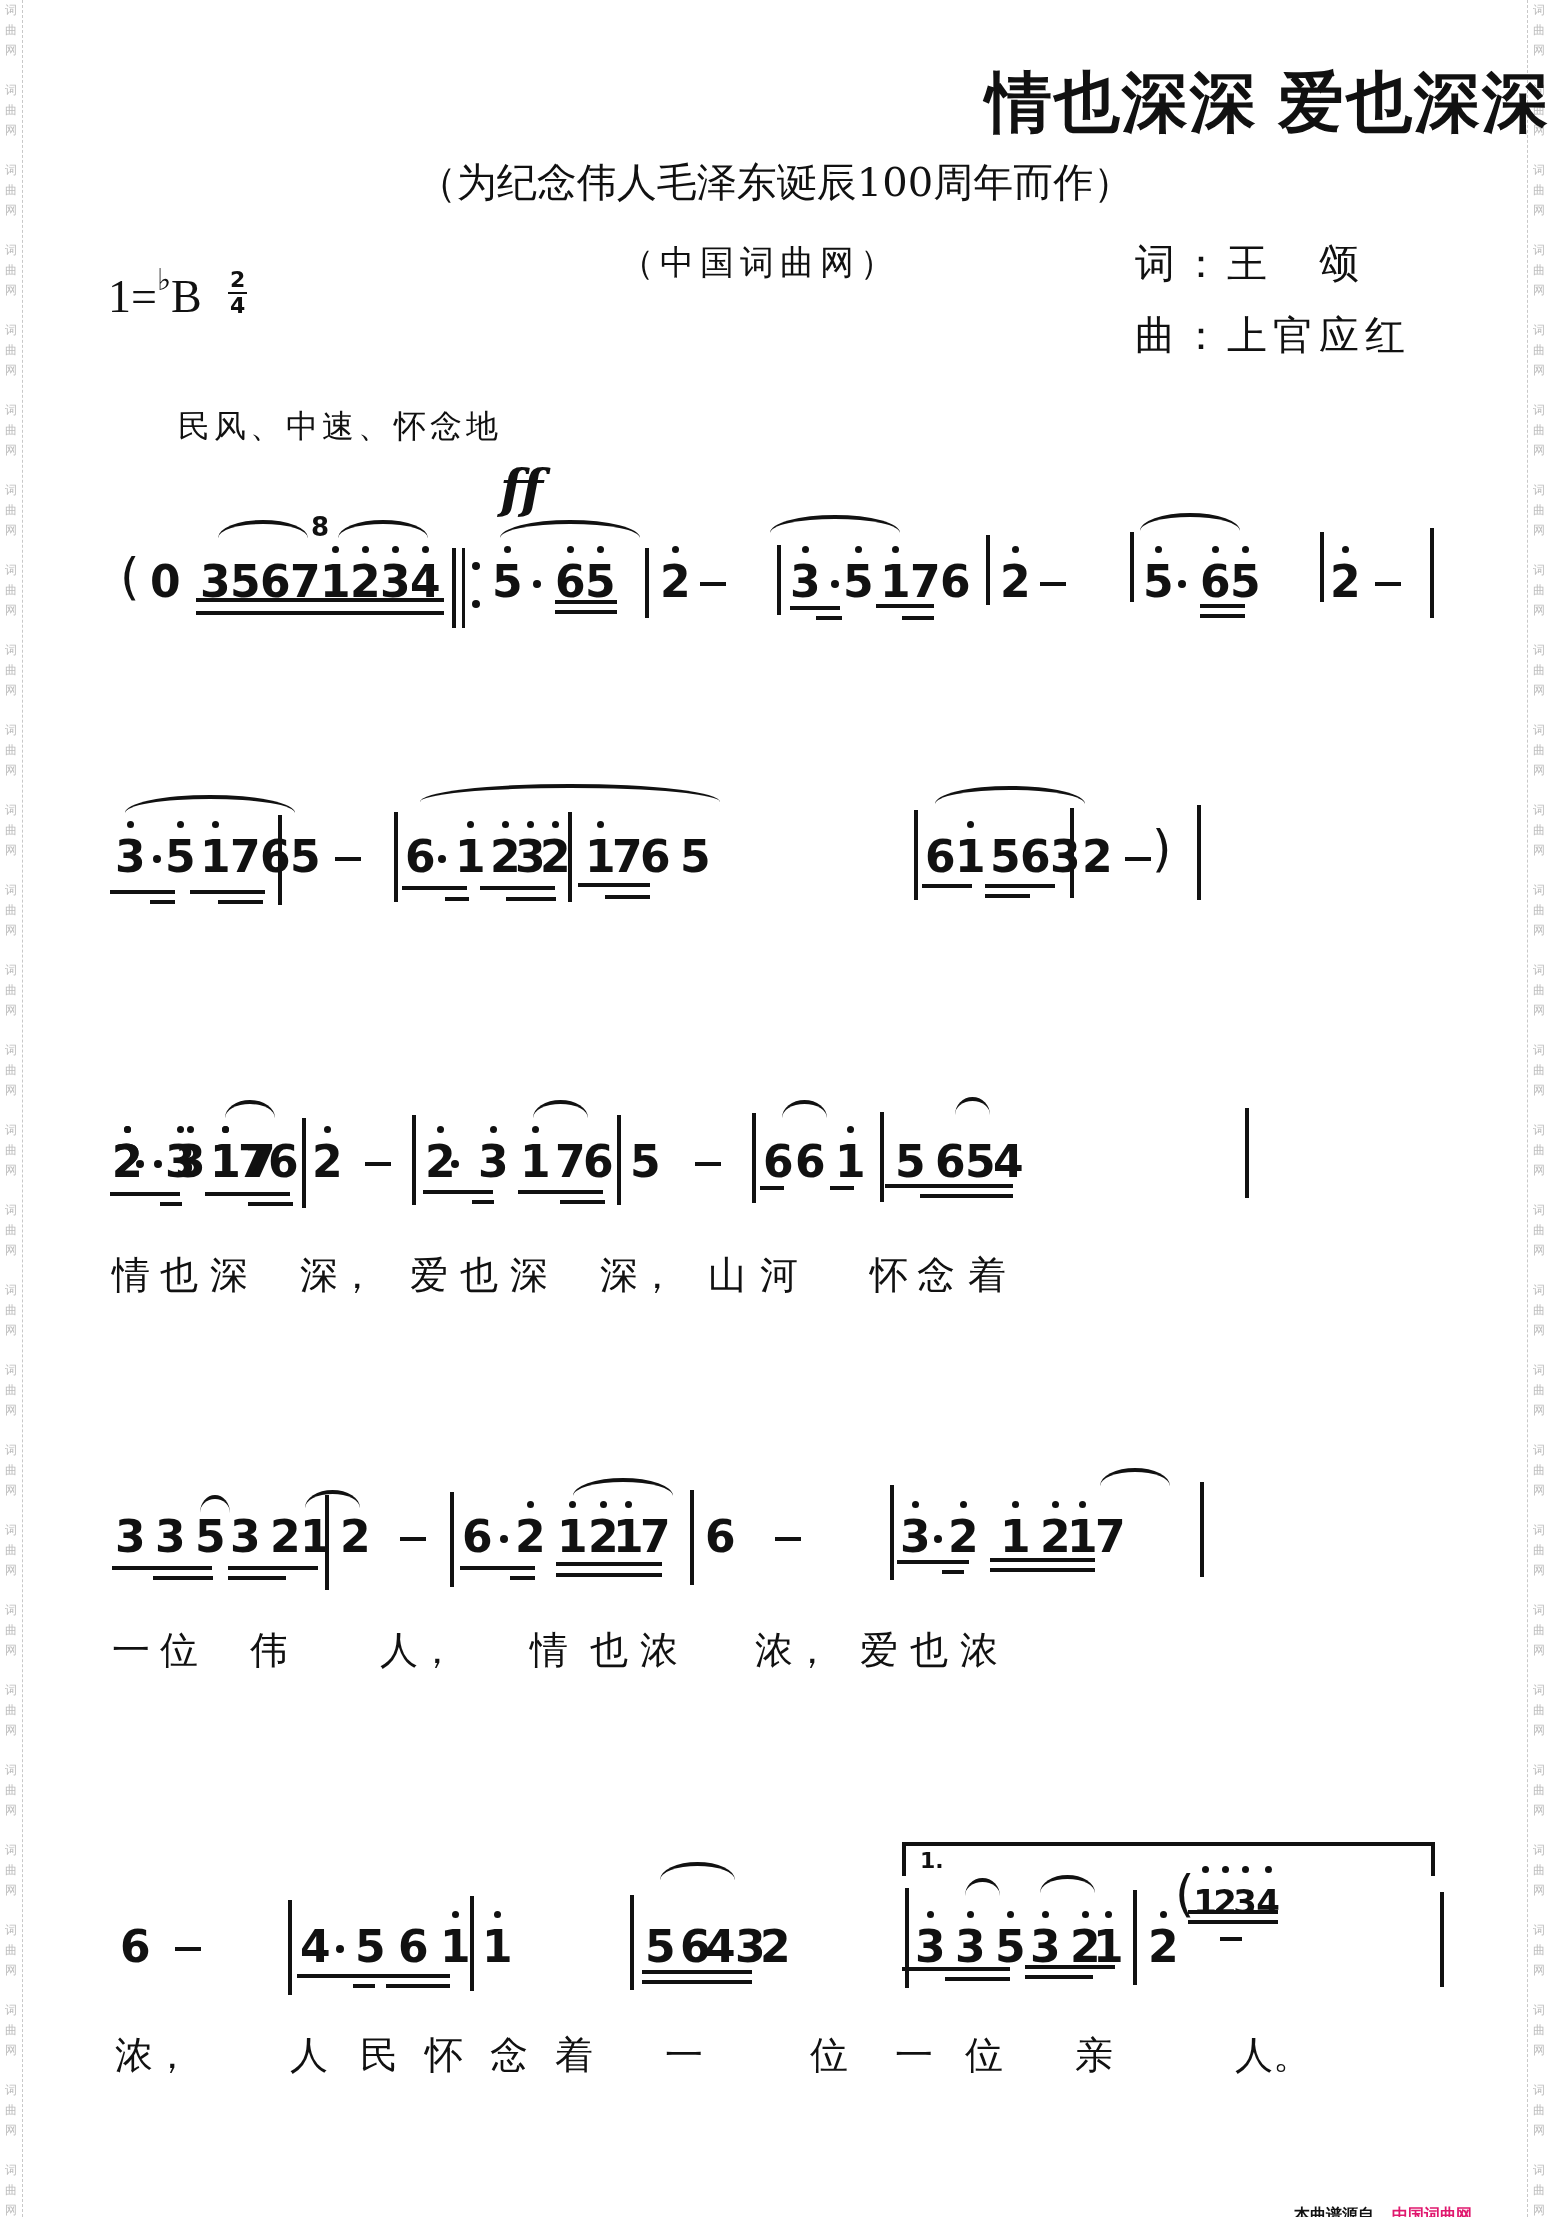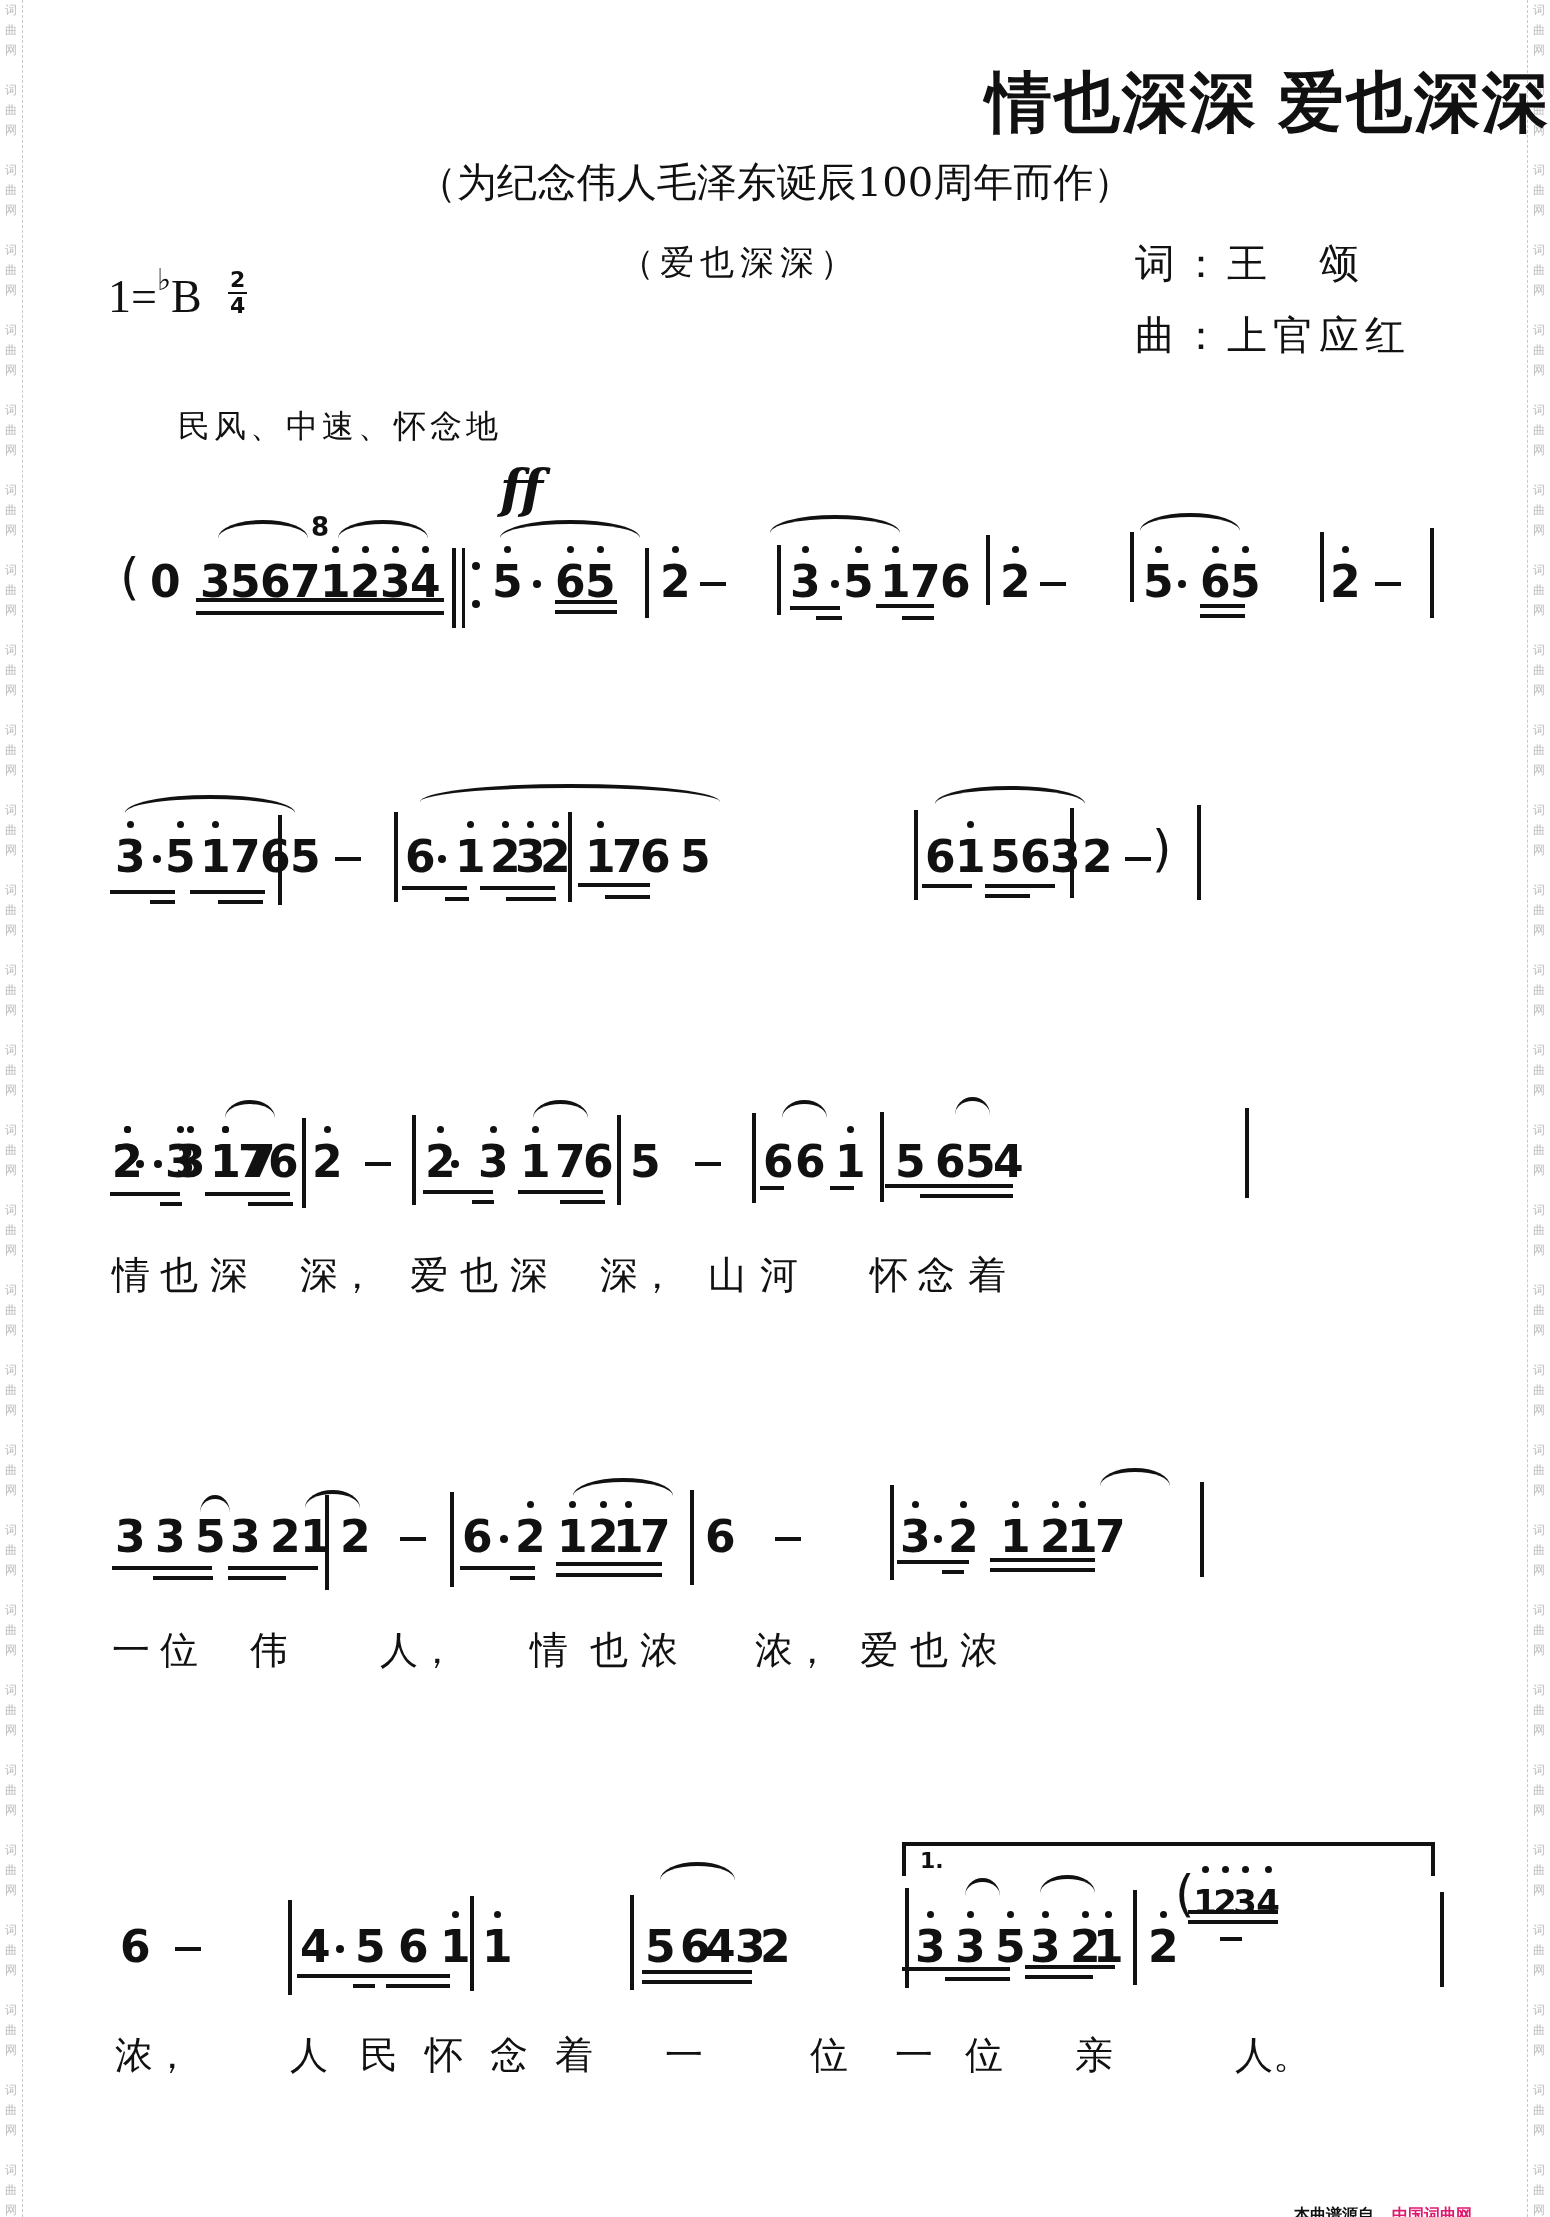--- a/index.html
+++ b/index.html
@@ -258,21 +258,21 @@
     <span>曲</span>
     <span>网</span>
     <span class="gap"></span>
     <span>词</span>
     <span>曲</span>
     <span>网</span>
   </div>
 
 <div class="abs title">情也深深 爱也深深</div>
 <div class="abs subtitle">（为纪念伟人毛泽东诞辰100周年而作）</div>
-<div class="abs perf">（爱也深深）</div>
+<div class="abs perf">（中国词曲网）</div>
 <div class="abs credit" style="top:236px"><span>词：</span><span>王　颂</span></div>
 <div class="abs credit" style="top:308px"><span>曲：</span><span>上官应红</span></div>
 <div class="abs key"><span>1=</span><sup>♭</sup><span>B</span></div>
 <div class="abs tsig"><span class="num">2</span><span>4</span></div>
 <div class="abs tempo">民风、中速、怀念地</div>
 <div class="abs ff">ff</div>
 
 <div id="score">
     <div class="paren" style="left: 120px; top: 548px;">(</div>
     <div class="n" style="left: 150px; top: 560px;">0</div>

